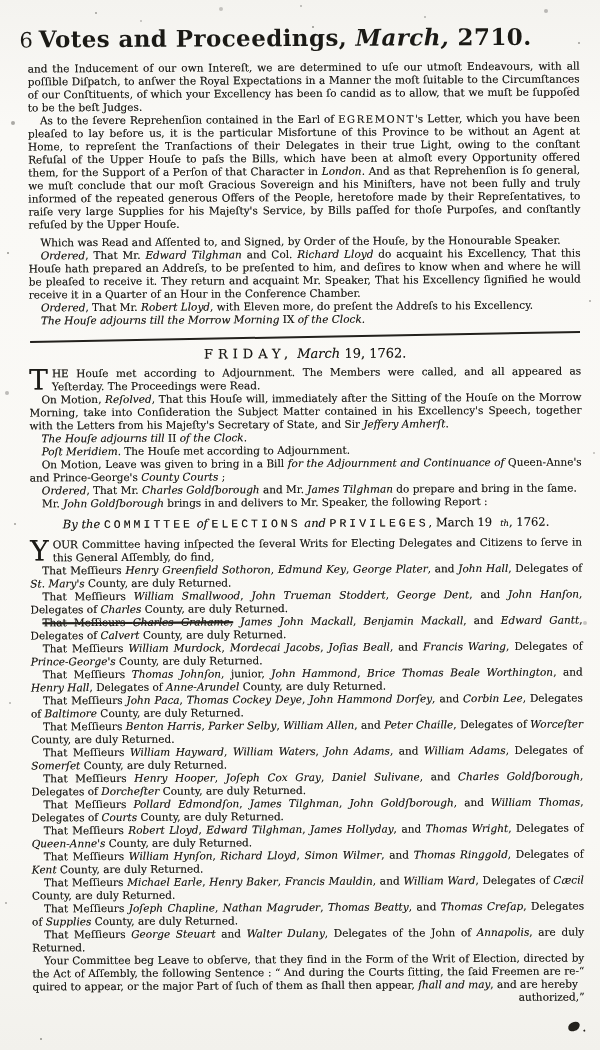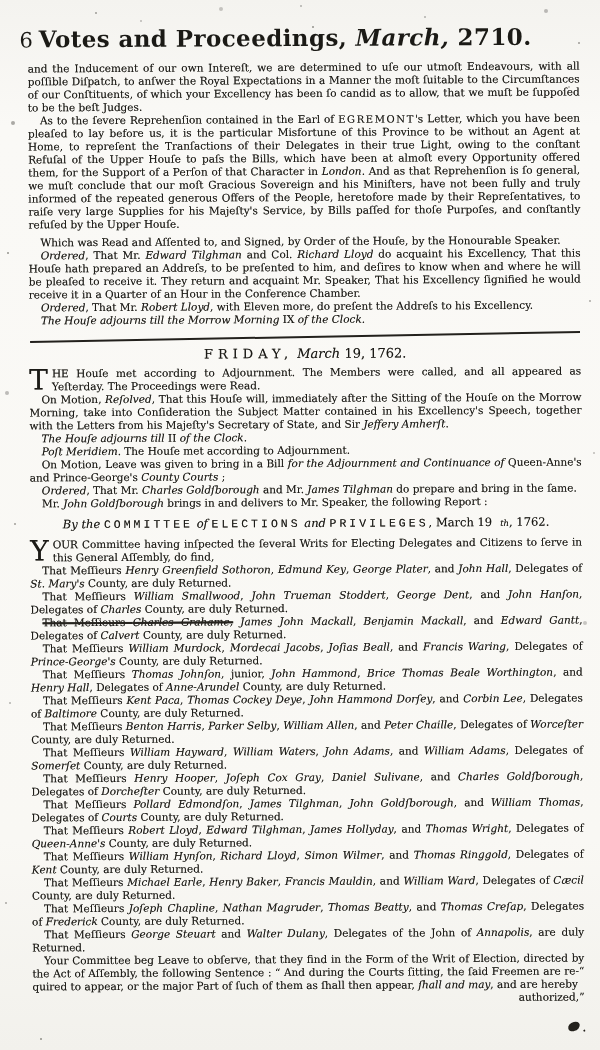--- a/index.html
+++ b/index.html
@@ -75,28 +75,28 @@
         <p><span>On Motion, Leave was given to bring in a Bill </span><span class="it">for the Adjournment and Continuance of</span><span> Queen-Anne's and Prince-George's </span><span class="it">County Courts</span><span> ;</span></p>
         <p><span class="it">Ordered</span><span>, That Mr. </span><span class="it">Charles Goldſborough</span><span> and Mr. </span><span class="it">James Tilghman</span><span> do prepare and bring in the ſame.</span></p>
         <p><span>Mr. </span><span class="it">John Goldſborough</span><span> brings in and delivers to Mr. Speaker, the following Report :</span></p>
         <p class="hcmte"><span class="it">By the </span><span class="spc">COMMITTEE</span><span class="it"> of </span><span class="spc">ELECTIONS</span><span class="it"> and </span><span class="spc">PRIVILEGES</span><span>, March 19</span><span class="thsup">th</span><span>, 1762.</span></p>
         <p class="noind"><span class="dc">Y</span><span>OUR Committee having inſpected the ſeveral Writs for Electing Delegates and Citizens to ſerve in this General Aſſembly, do find,</span></p>
         <p><span>That Meſſieurs </span><span class="it">Henry Greenfield Sothoron</span><span>, </span><span class="it">Edmund Key</span><span>, </span><span class="it">George Plater</span><span>, and </span><span class="it">John Hall</span><span>, Delegates of </span><span class="it">St. Mary's</span><span> County, are duly Returned.</span></p>
         <p><span>That Meſſieurs </span><span class="it">William Smallwood</span><span>, </span><span class="it">John Trueman Stoddert</span><span>, </span><span class="it">George Dent</span><span>, and </span><span class="it">John Hanſon</span><span>, Delegates of </span><span class="it">Charles</span><span> County, are duly Returned.</span></p>
         <p><span class="strike">That Meſſieurs </span><span class="it strike">Charles Grahame,</span><span> </span><span class="it">James John Mackall</span><span>, </span><span class="it">Benjamin Mackall</span><span>, and </span><span class="it">Edward Gantt</span><span>, Delegates of </span><span class="it">Calvert</span><span> County, are duly Returned.</span></p>
         <p><span>That Meſſieurs </span><span class="it">William Murdock</span><span>, </span><span class="it">Mordecai Jacobs</span><span>, </span><span class="it">Joſias Beall</span><span>, and </span><span class="it">Francis Waring</span><span>, Delegates of </span><span class="it">Prince-George's</span><span> County, are duly Returned.</span></p>
         <p><span>That Meſſieurs </span><span class="it">Thomas Johnſon</span><span>, junior, </span><span class="it">John Hammond</span><span>, </span><span class="it">Brice Thomas Beale Worthington</span><span>, and </span><span class="it">Henry Hall</span><span>, Delegates of </span><span class="it">Anne-Arundel</span><span> County, are duly Returned.</span></p>
-        <p><span>That Meſſieurs </span><span class="it">Kent Paca</span><span>, </span><span class="it">Thomas Cockey Deye</span><span>, </span><span class="it">John Hammond Dorſey</span><span>, and </span><span class="it">Corbin Lee</span><span>, Delegates of </span><span class="it">Baltimore</span><span> County, are duly Returned.</span></p>
+        <p><span>That Meſſieurs </span><span class="it">John Paca</span><span>, </span><span class="it">Thomas Cockey Deye</span><span>, </span><span class="it">John Hammond Dorſey</span><span>, and </span><span class="it">Corbin Lee</span><span>, Delegates of </span><span class="it">Baltimore</span><span> County, are duly Returned.</span></p>
         <p><span>That Meſſieurs </span><span class="it">Benton Harris</span><span>, </span><span class="it">Parker Selby</span><span>, </span><span class="it">William Allen</span><span>, and </span><span class="it">Peter Chaille</span><span>, Delegates of </span><span class="it">Worceſter</span><span> County, are duly Returned.</span></p>
         <p><span>That Meſſieurs </span><span class="it">William Hayward</span><span>, </span><span class="it">William Waters</span><span>, </span><span class="it">John Adams</span><span>, and </span><span class="it">William Adams</span><span>, Delegates of </span><span class="it">Somerſet</span><span> County, are duly Returned.</span></p>
         <p><span>That Meſſieurs </span><span class="it">Henry Hooper</span><span>, </span><span class="it">Joſeph Cox Gray</span><span>, </span><span class="it">Daniel Sulivane</span><span>, and </span><span class="it">Charles Goldſborough</span><span>, Delegates of </span><span class="it">Dorcheſter</span><span> County, are duly Returned.</span></p>
         <p><span>That Meſſieurs </span><span class="it">Pollard Edmondſon</span><span>, </span><span class="it">James Tilghman</span><span>, </span><span class="it">John Goldſborough</span><span>, and </span><span class="it">William Thomas</span><span>, Delegates of </span><span class="it">Courts</span><span> County, are duly Returned.</span></p>
         <p><span>That Meſſieurs </span><span class="it">Robert Lloyd</span><span>, </span><span class="it">Edward Tilghman</span><span>, </span><span class="it">James Hollyday</span><span>, and </span><span class="it">Thomas Wright</span><span>, Delegates of </span><span class="it">Queen-Anne's</span><span> County, are duly Returned.</span></p>
         <p><span>That Meſſieurs </span><span class="it">William Hynſon</span><span>, </span><span class="it">Richard Lloyd</span><span>, </span><span class="it">Simon Wilmer</span><span>, and </span><span class="it">Thomas Ringgold</span><span>, Delegates of </span><span class="it">Kent</span><span> County, are duly Returned.</span></p>
         <p><span>That Meſſieurs </span><span class="it">Michael Earle</span><span>, </span><span class="it">Henry Baker</span><span>, </span><span class="it">Francis Mauldin</span><span>, and </span><span class="it">William Ward</span><span>, Delegates of </span><span class="it">Cæcil</span><span> County, are duly Returned.</span></p>
-        <p><span>That Meſſieurs </span><span class="it">Joſeph Chapline</span><span>, </span><span class="it">Nathan Magruder</span><span>, </span><span class="it">Thomas Beatty</span><span>, and </span><span class="it">Thomas Creſap</span><span>, Delegates of </span><span class="it">Frederick</span><span> County, are duly Returned.</span></p>
+        <p><span>That Meſſieurs </span><span class="it">Joſeph Chapline</span><span>, </span><span class="it">Nathan Magruder</span><span>, </span><span class="it">Thomas Beatty</span><span>, and </span><span class="it">Thomas Creſap</span><span>, Delegates of </span><span class="it">Supplies</span><span> County, are duly Returned.</span></p>
         <p><span>That Meſſieurs </span><span class="it">George Steuart</span><span> and </span><span class="it">Walter Dulany</span><span>, Delegates of the John of </span><span class="it">Annapolis</span><span>, are duly Returned.</span></p>
         <p><span>Your Committee beg Leave to obſerve, that they find in the Form of the Writ of Election, directed by the Act of Aſſembly, the following Sentence :  “ And during the Courts ſitting, the ſaid Freemen are re-“ quired to appear, or the major Part of ſuch of them as ſhall then appear, </span><span class="it">ſhall and may</span><span>, and are hereby</span></p>
         <p class="right"><span>authorized,”</span></p>
       </main>
   </div>
   <div class="blot"></div>
 </div>
 
 </body></html>

